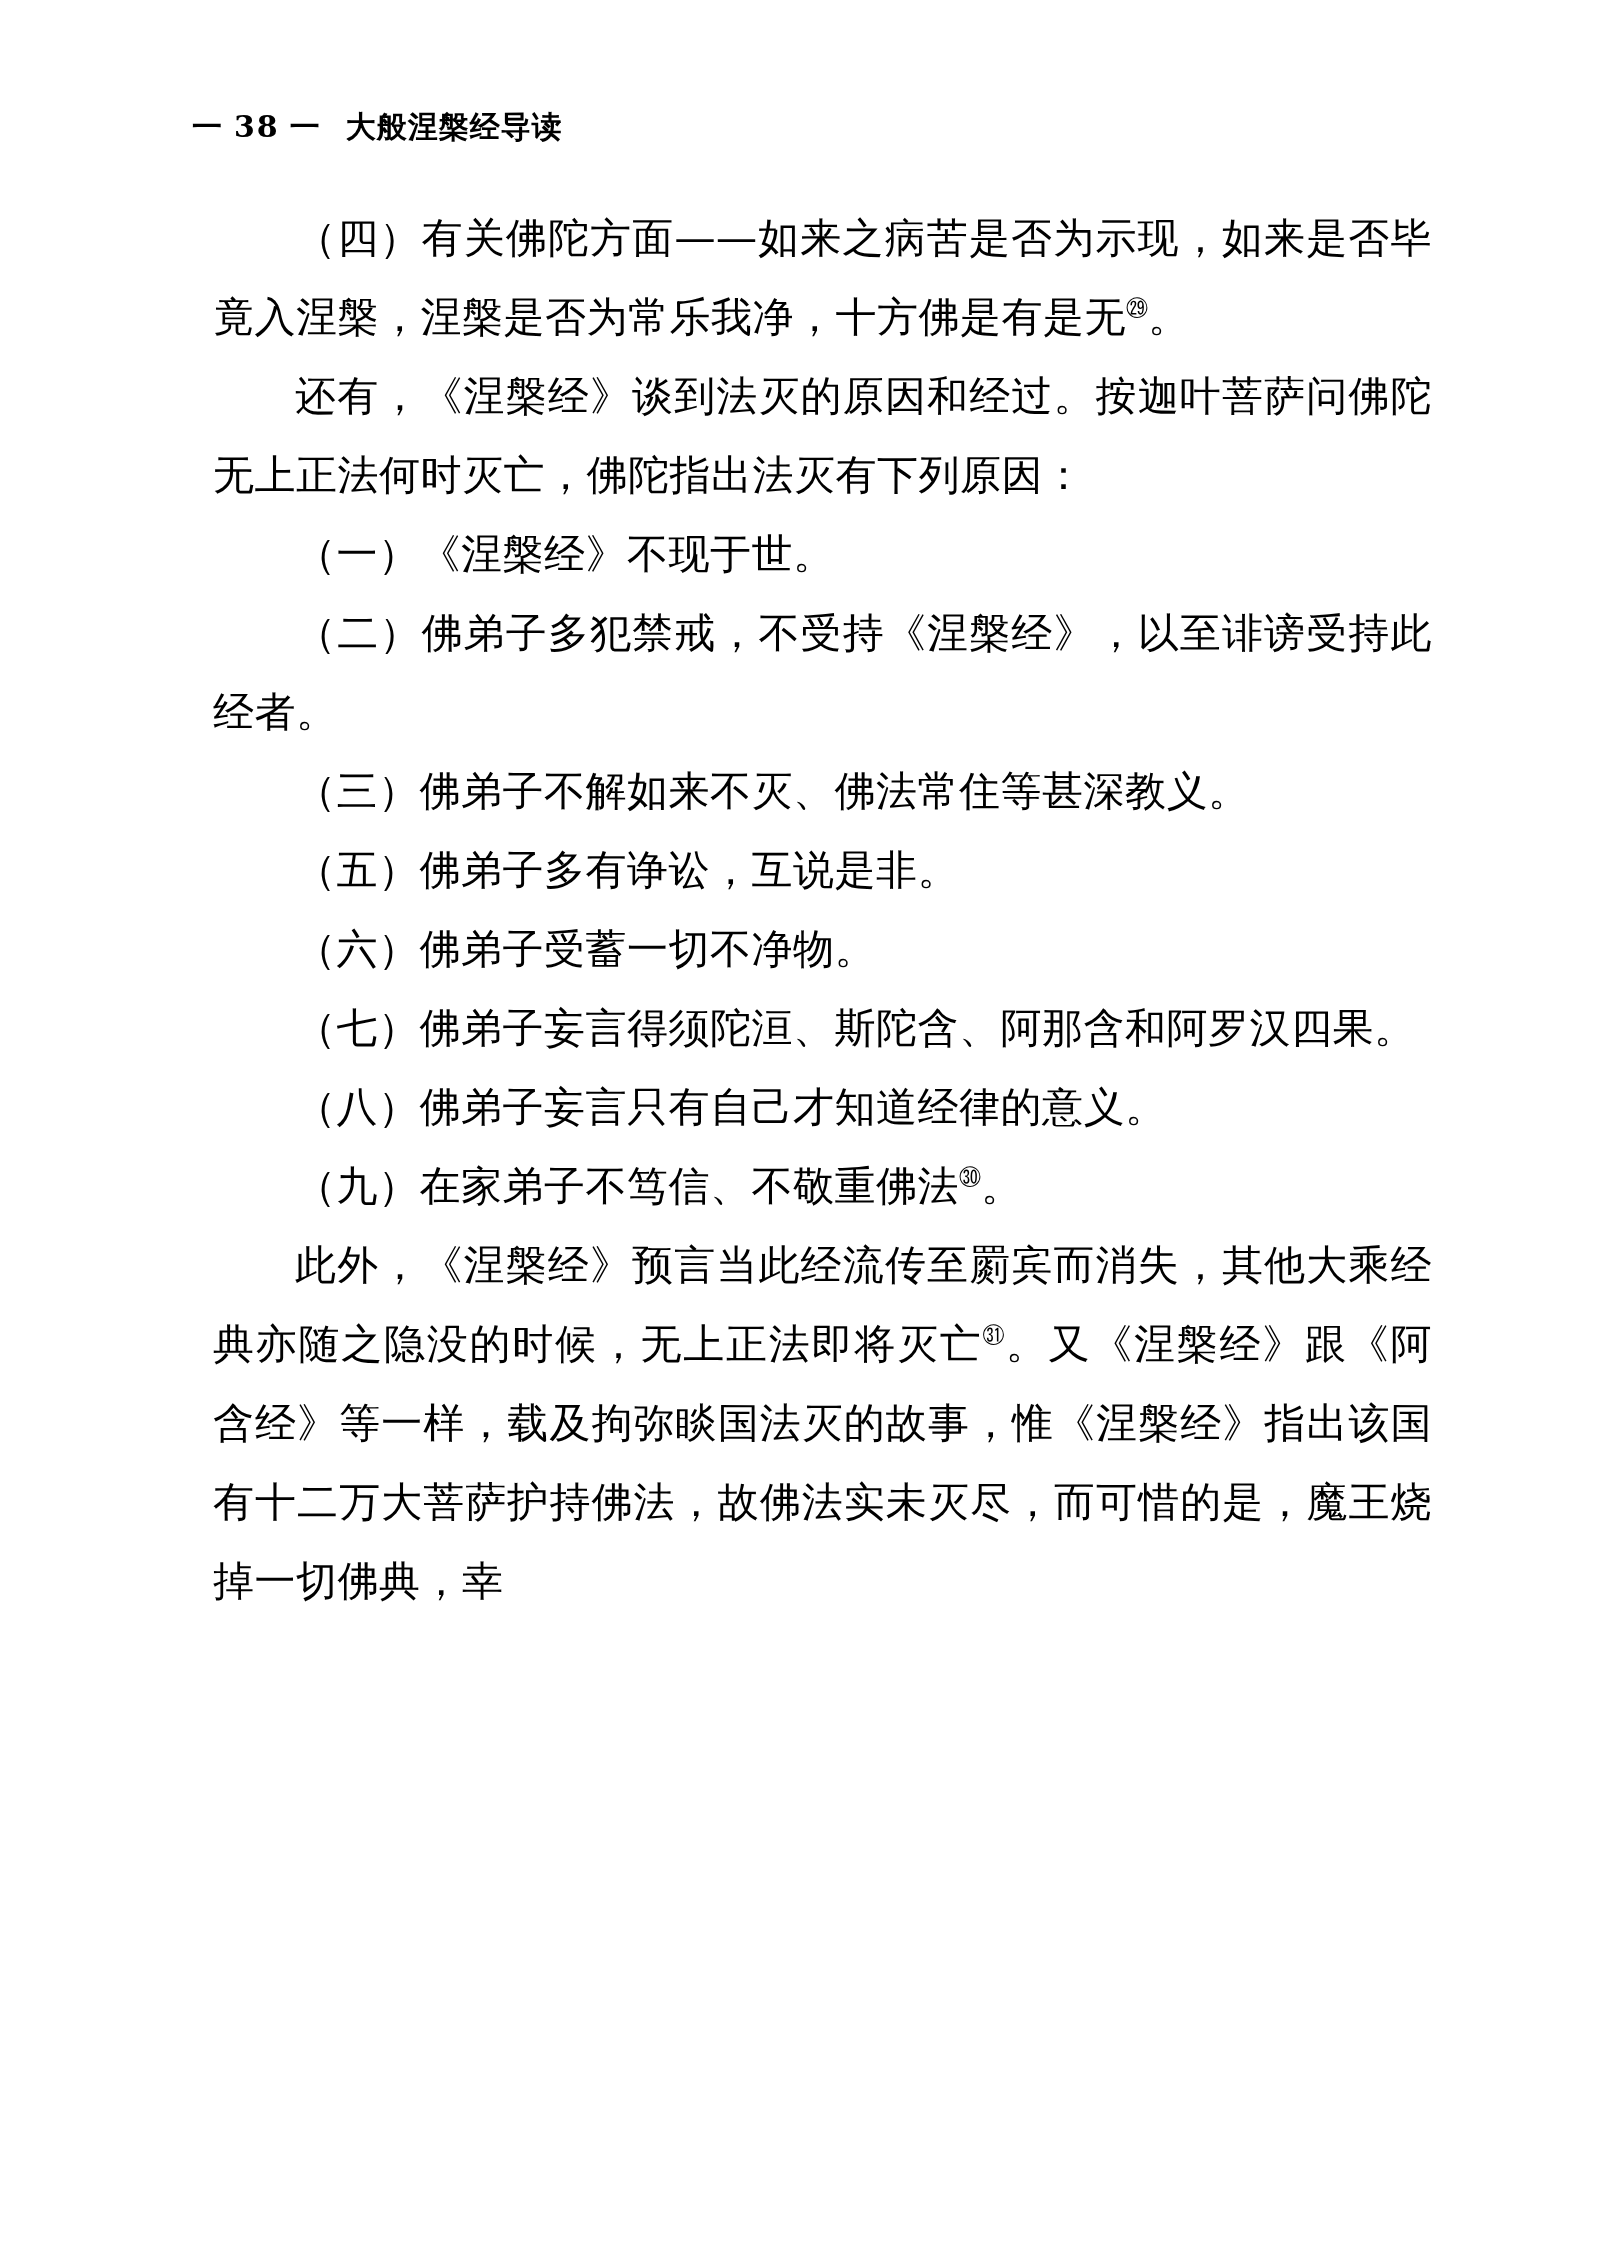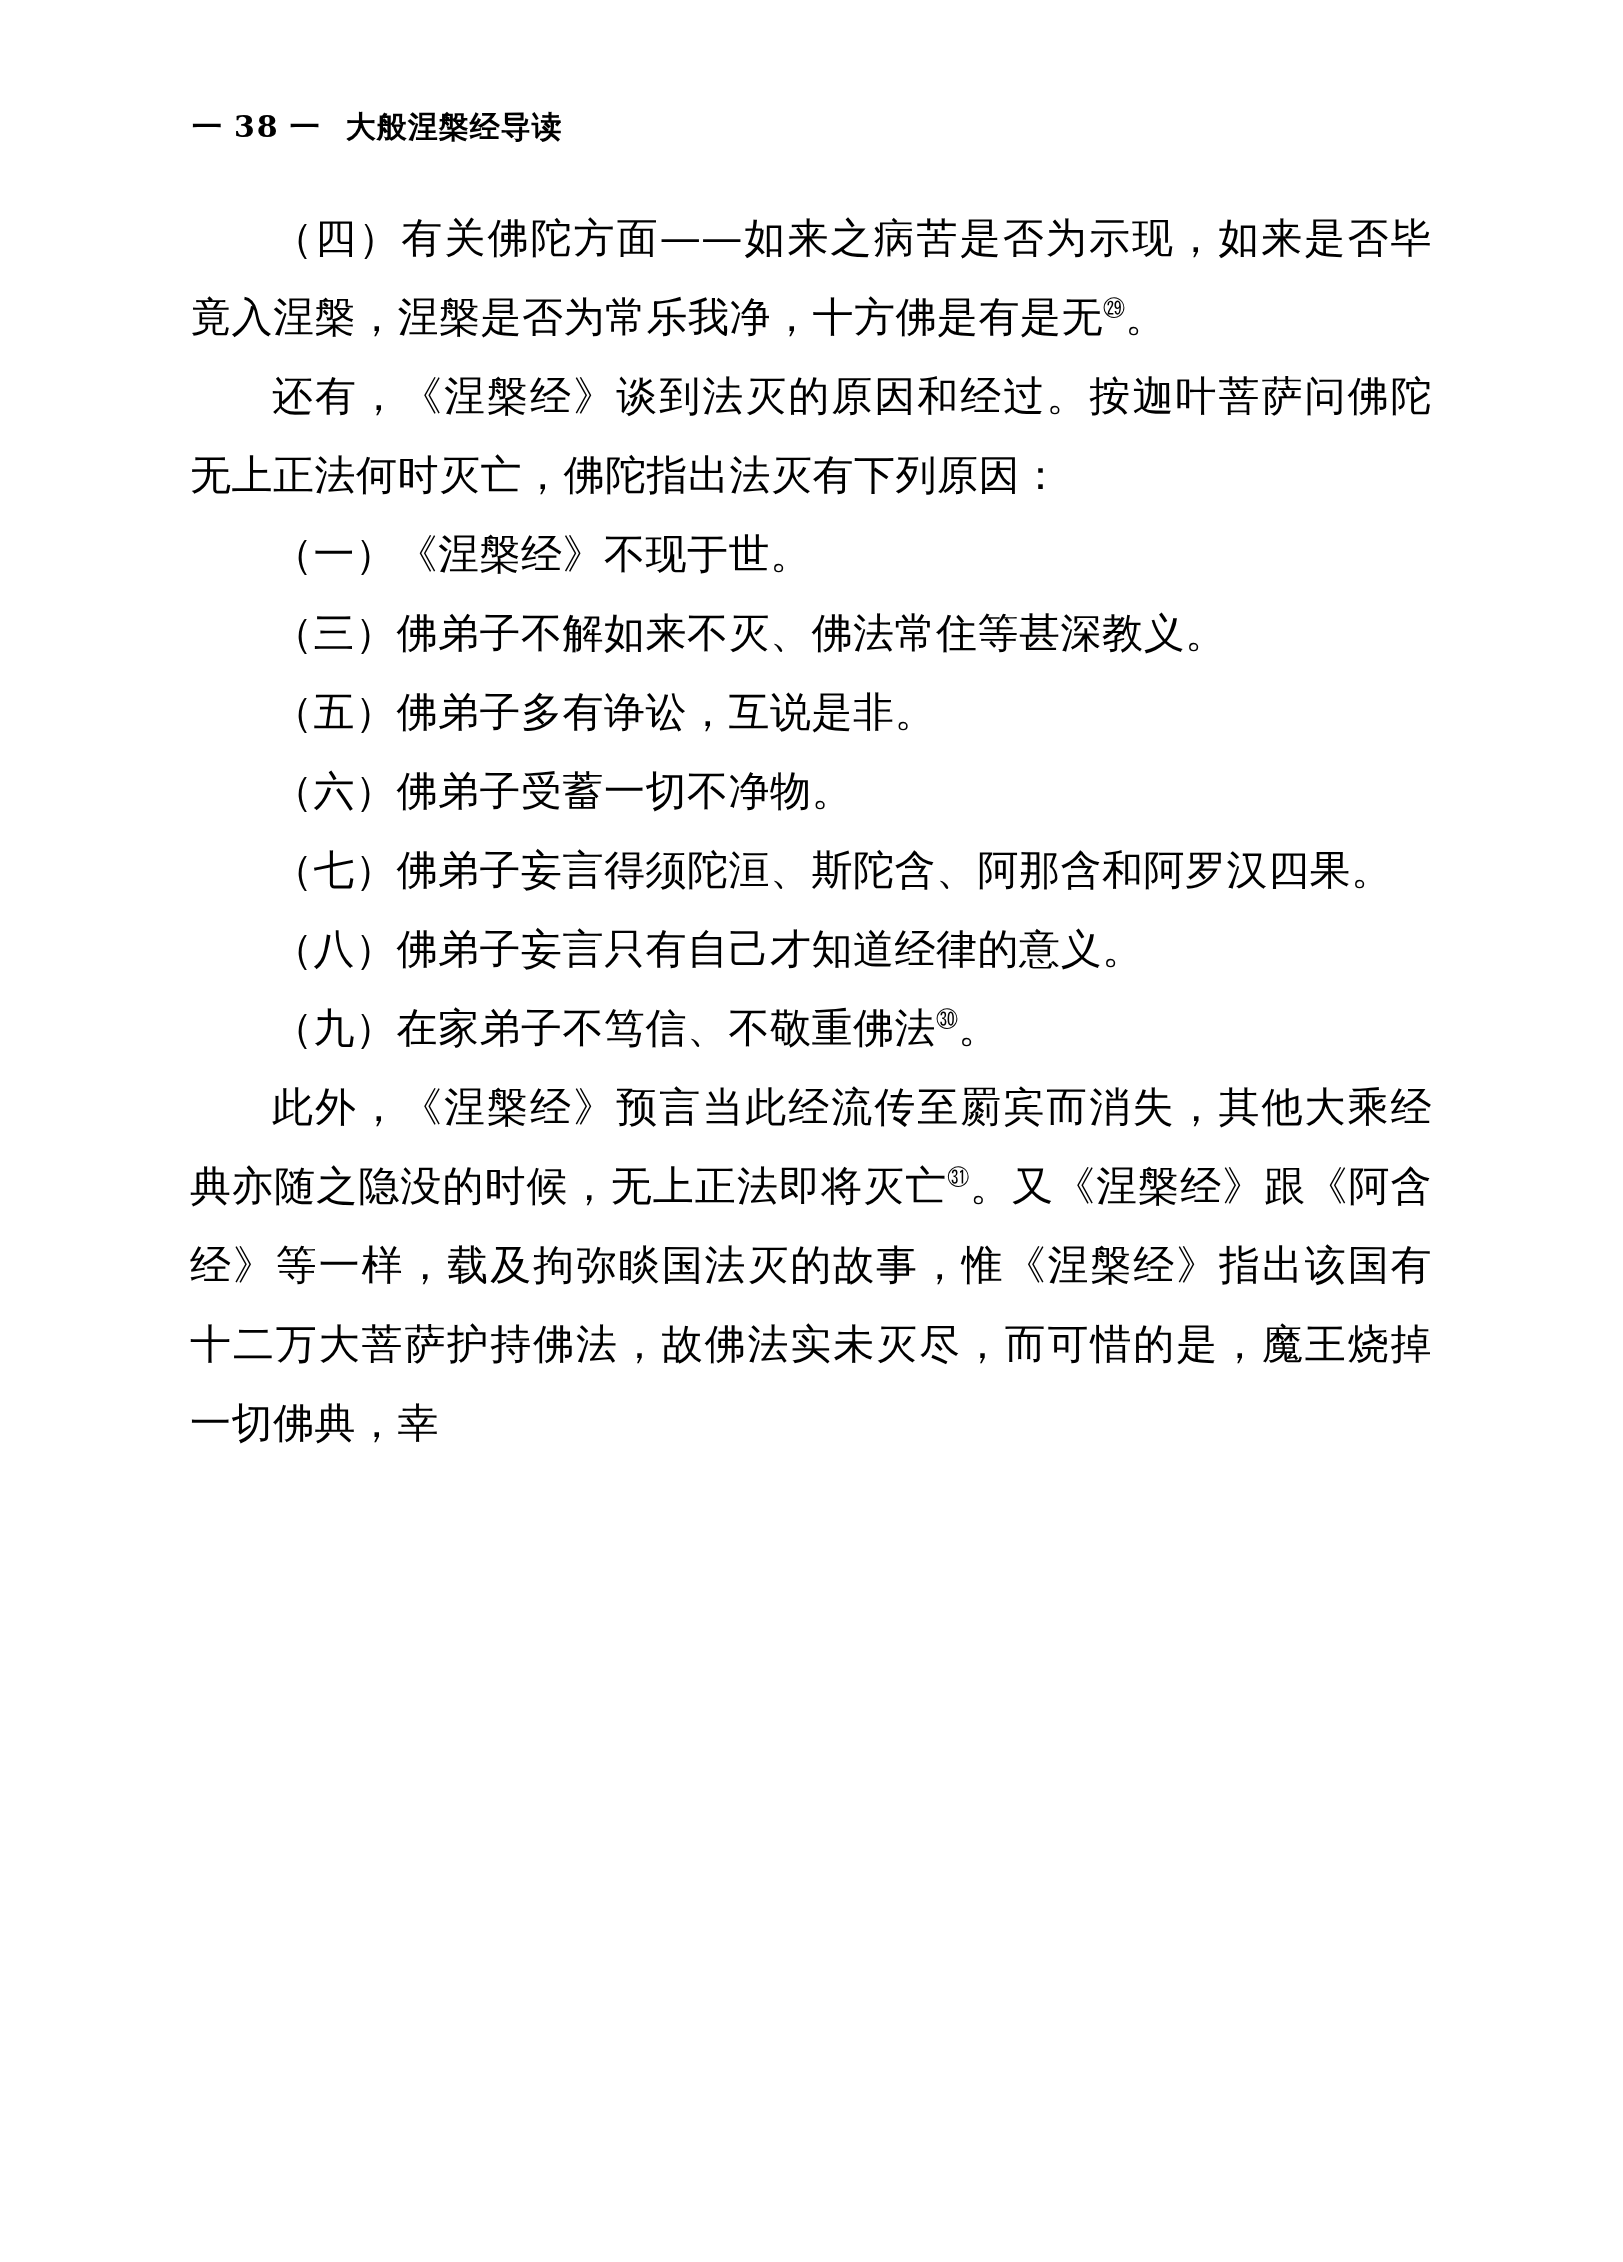--- a/index.html
+++ b/index.html
@@ -56,20 +56,21 @@
     text-align: justify;
     text-justify: inter-ideograph;
     letter-spacing: 0.5px;
   }
   .para {
     margin: 0;
     text-indent: 0;
   }
   .para.indent {
     text-indent: 82px;
+    margin-left: 23px;
   }
   sup.note {
     font-size: 22px;
     vertical-align: super;
     line-height: 0;
     letter-spacing: 0;
   }
 </style>
 </head>
 <body>
@@ -77,20 +78,21 @@
 <div class="page">
 
   <div class="header">
     <span class="dash">一</span><span class="pageno">38</span><span class="dash">一</span><span class="title">大般涅槃经导读</span>
   </div>
 
   <div class="body-text">
     <p class="para indent"><span>（四）有关佛陀方面——如来之病苦是否为示现，如来是否毕竟入涅槃，涅槃是否为常乐我净，十方佛是有是无</span><sup class="note">㉙</sup><span>。</span></p>
     <p class="para indent"><span>还有，《涅槃经》谈到法灭的原因和经过。按迦叶菩萨问佛陀无上正法何时灭亡，佛陀指出法灭有下列原因：</span></p>
     <p class="para indent"><span>（一）《涅槃经》不现于世。</span></p>
+    <p class="para indent"><span>（二）佛弟子多犯禁戒，不受持《涅槃经》，以至诽谤受持此经者。</span></p>
     <p class="para indent"><span>（三）佛弟子不解如来不灭、佛法常住等甚深教义。</span></p>
     <p class="para indent"><span>（五）佛弟子多有诤讼，互说是非。</span></p>
     <p class="para indent"><span>（六）佛弟子受蓄一切不净物。</span></p>
     <p class="para indent"><span>（七）佛弟子妄言得须陀洹、斯陀含、阿那含和阿罗汉四果。</span></p>
     <p class="para indent"><span>（八）佛弟子妄言只有自己才知道经律的意义。</span></p>
     <p class="para indent"><span>（九）在家弟子不笃信、不敬重佛法</span><sup class="note">㉚</sup><span>。</span></p>
     <p class="para indent"><span>此外，《涅槃经》预言当此经流传至罽宾而消失，其他大乘经典亦随之隐没的时候，无上正法即将灭亡</span><sup class="note">㉛</sup><span>。又《涅槃经》跟《阿含经》等一样，载及拘弥睒国法灭的故事，惟《涅槃经》指出该国有十二万大菩萨护持佛法，故佛法实未灭尽，而可惜的是，魔王烧掉一切佛典，幸</span></p>
   </div>
 
 </div>

